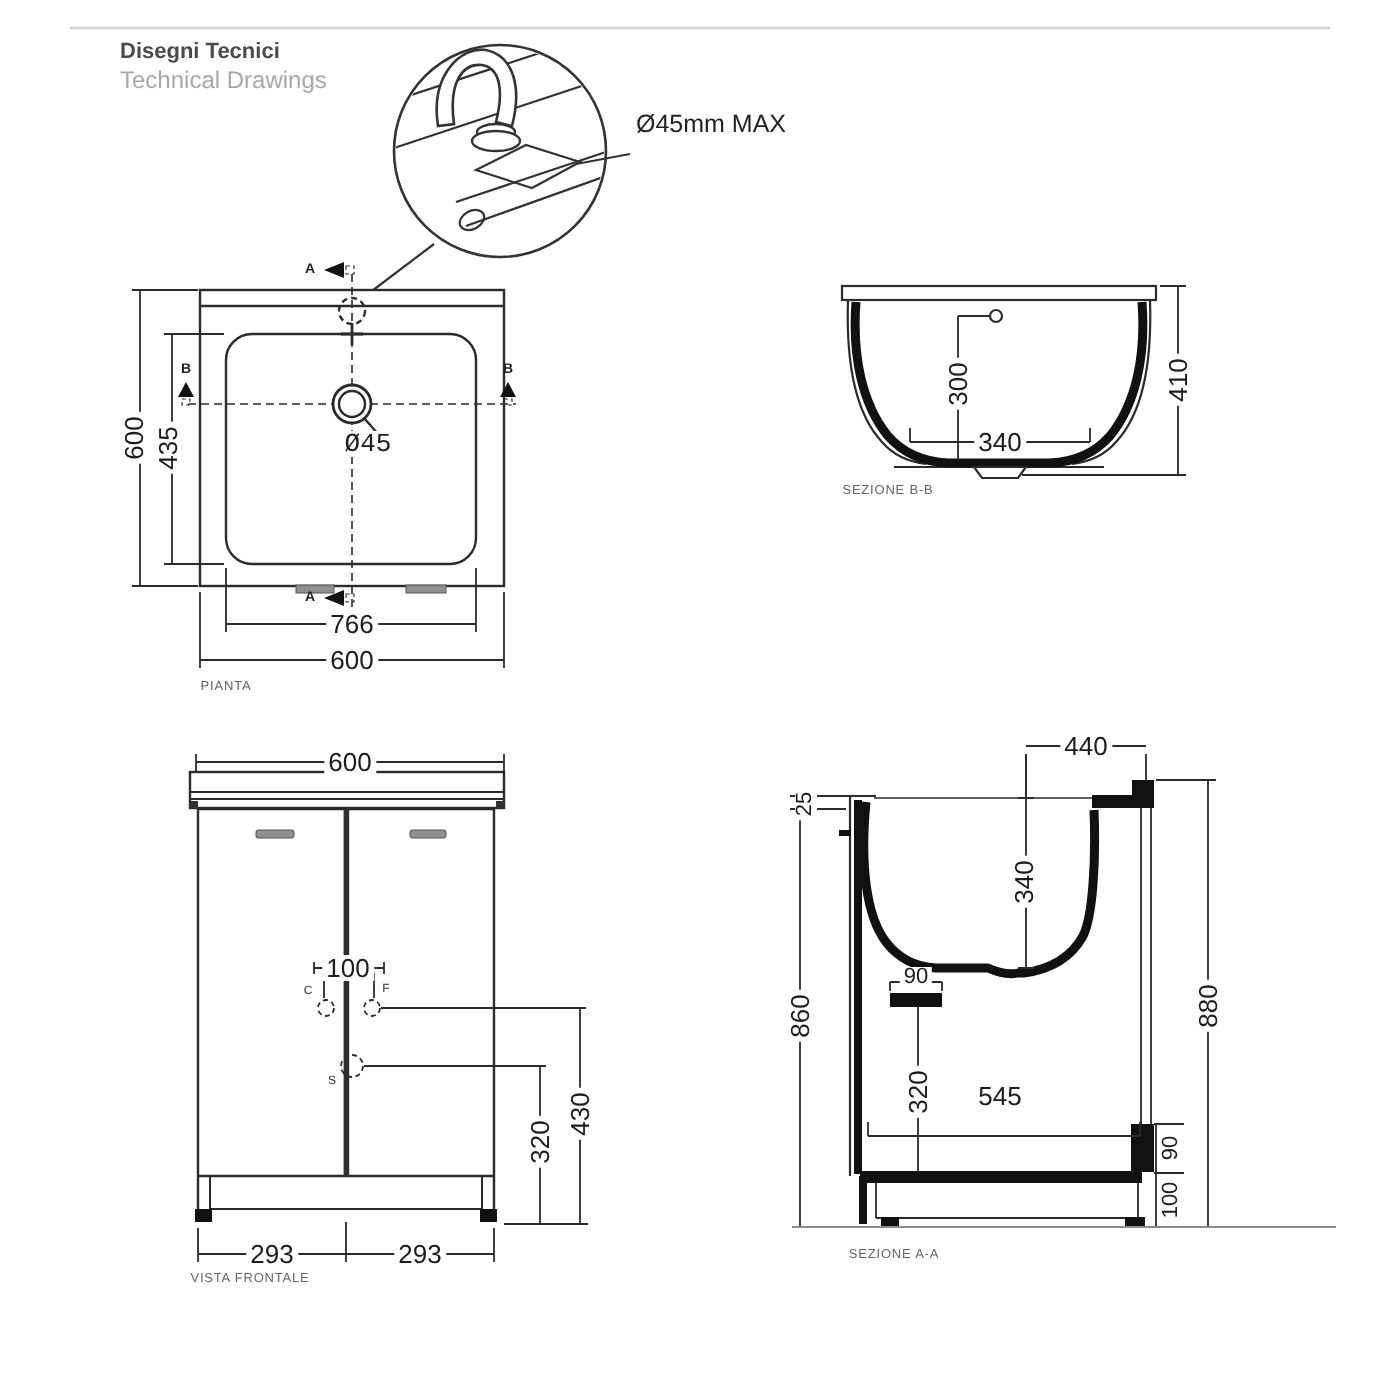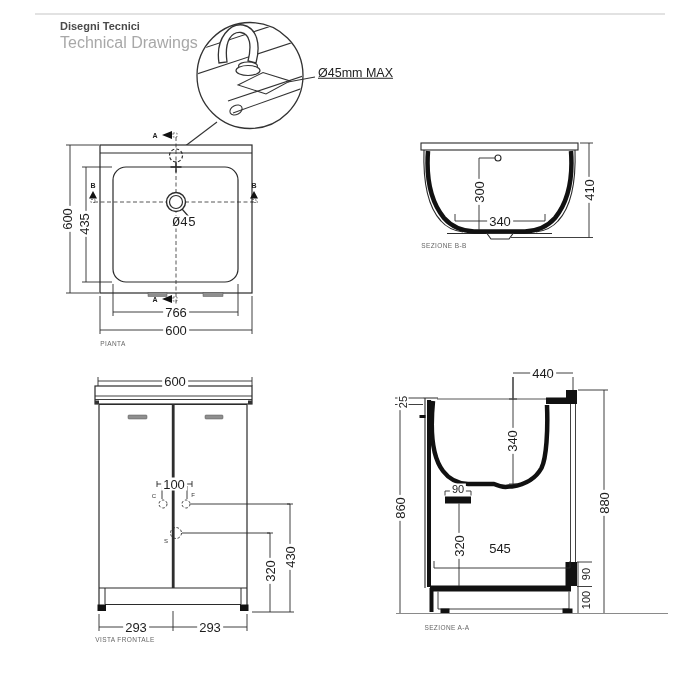--- a/index.html
+++ b/index.html
@@ -12,21 +12,21 @@
   .dim.v{transform:translate(-50%,-50%) rotate(-90deg);}
   .dim.sm{font-size:11px;}
   .mk{position:absolute;transform:translate(-50%,-50%);font-size:7px;font-weight:bold;
       line-height:1;color:#222;background:transparent;padding:0;}
   .mk.tiny{font-size:6px;font-weight:normal;color:#333;}
   .vlabel{position:absolute;transform:translate(-50%,-50%);font-size:6.5px;letter-spacing:.4px;
       color:#666;background:#fff;white-space:nowrap;line-height:1;}
   .callout{position:absolute;transform:translate(0,-50%);font-size:12.5px;color:#222;
       background:#fff;white-space:nowrap;line-height:1;}
   .hdr-it{position:absolute;left:60px;top:20px;font-size:11px;font-weight:bold;color:#4a4a4a;line-height:1.2;text-align:right;}
-  .hdr-en{position:absolute;left:60px;top:33px;font-size:16px;color:#a8a8a8;line-height:1.2;}
+  .hdr-en{position:absolute;left:60px;top:33px;font-size:12px;color:#a8a8a8;line-height:1.2;}
 </style>
 </head>
 <body>
 
 <div id="stage">
 
 <svg width="700" height="700" viewBox="0 0 700 700">
   <defs>
     <clipPath id="detailClip">
           <circle cx="250" cy="75.5" r="52"></circle>
@@ -153,21 +153,21 @@
       <path d="M434 568 H570 M434 568 V561 M570 568 V561"></path>
       <path d="M578 390 H608 M604 390 V613"></path>
       <path d="M578 562 V613 M577 562 H592 M577 586.5 H592"></path>
     </g>
   </g>
 </svg>
 
 <div class="labels">
   <div class="hdr-it">Disegni Tecnici</div>
   <div class="hdr-en">Technical Drawings</div>
-  <div class="callout" style="left:318px;top:73px;text-decoration:underline;">Ø45mm MAX</div>
+  <div class="callout" style="left:318px;top:62px;">Ø45mm MAX</div>
 
   <div class="dim v" style="left:67px;top:219px;">600</div>
   <div class="dim v" style="left:84px;top:224px;">435</div>
   <div class="dim" style="left:176px;top:312px;">766</div>
   <div class="dim" style="left:176px;top:330px;">600</div>
   <div class="dim" style="left:184px;top:222px;font-family:Liberation Mono, monospace;">Ø45</div>
   <div class="mk" style="left:155px;top:135px;">A</div>
   <div class="mk" style="left:155px;top:299px;">A</div>
   <div class="mk" style="left:93px;top:185px;">B</div>
   <div class="mk" style="left:254px;top:185px;">B</div>

